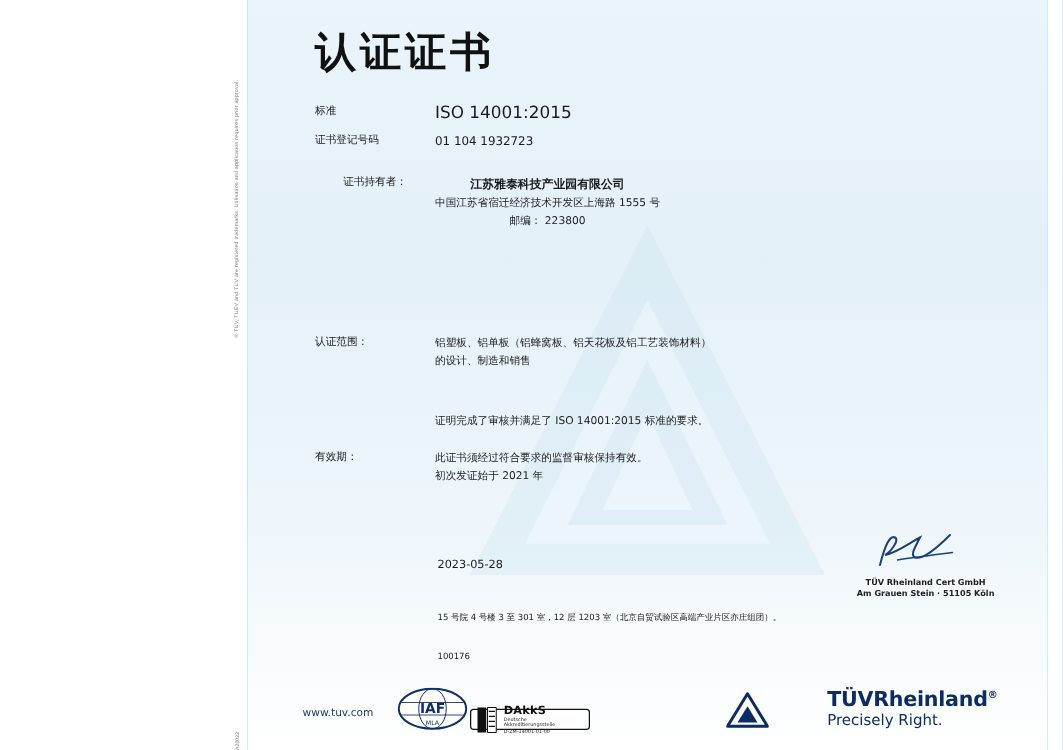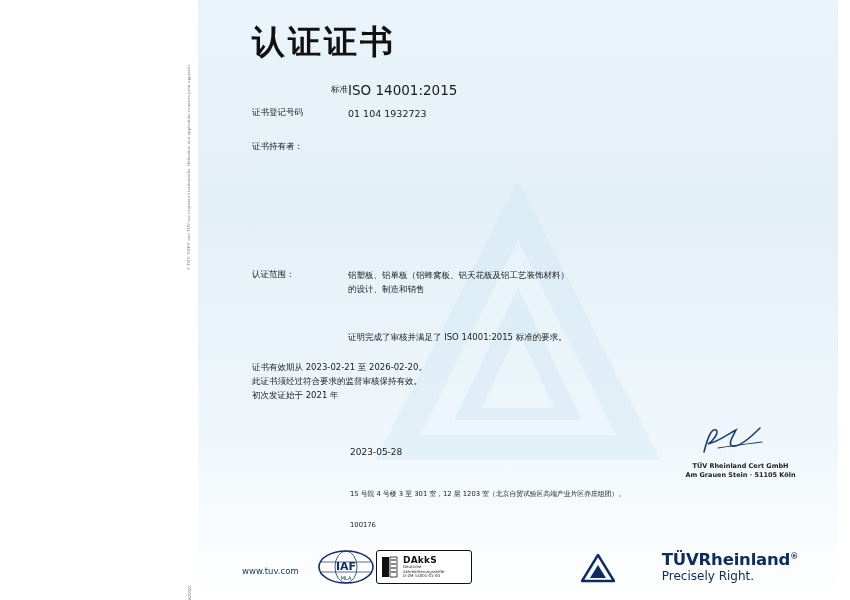--- a/index.html
+++ b/index.html
@@ -112,23 +112,23 @@
     font-size: 13.5px;
     line-height: 1.1;
   }
   .val.mid {
     font-size: 9.5px;
   }
   .val.holder {
     font-weight: bold;
     font-size: 9.5px;
   }
-  .r-standard { top: 83px; text-align: right; }
+  .r-standard { top: 83px; }
   .r-regno    { top: 106px; }
-  .r-holder   { top: 140px; }
+  .r-holder   { top: 140px; text-align: center; }
   .r-scope    { top: 268px; }
   .r-statement{ top: 330px; }
   .r-validity { top: 360px; }
 
   .date-line {
     position: absolute;
     left: 152px;
     top: 447px;
     font-size: 9px;
     color: #1a1a1a;
@@ -193,21 +193,21 @@
     left: 120px;
     bottom: 2px;
     width: 56px;
     height: 34px;
   }
   .dakks {
     position: absolute;
     left: 178px;
     bottom: 2px;
     width: 96px;
-    height: 34px;
+    height: 17px;
     border: 1.2px solid #111;
     border-radius: 3px;
     display: flex;
     align-items: center;
     padding-left: 4px;
     box-sizing: border-box;
     background: #ffffff;
   }
   .dakks-mark {
     width: 18px;
@@ -280,38 +280,43 @@
         <div class="val bold">ISO 14001:2015</div>
       </div>
 
       <div class="row r-regno">
         <div class="lbl">证书登记号码</div>
         <div class="val mid">01 104 1932723</div>
       </div>
 
       <div class="row r-holder">
         <div class="lbl">证书持有者：</div>
+        <div>
+          <div class="val holder">江苏雅泰科技产业园有限公司</div>
+          <div class="val">中国江苏省宿迁经济技术开发区上海路 1555 号</div>
+          <div class="val">邮编： 223800</div>
+        </div>
       </div>
 
       <div class="row r-scope">
         <div class="lbl">认证范围：</div>
         <div>
           <div class="val">铝塑板、铝单板（铝蜂窝板、铝天花板及铝工艺装饰材料）</div>
           <div class="val">的设计、制造和销售</div>
         </div>
       </div>
 
       <div class="row r-statement">
         <div class="lbl"></div>
         <div class="val">证明完成了审核并满足了 ISO 14001:2015 标准的要求。</div>
       </div>
 
       <div class="row r-validity">
+        <div class="lbl">有效期：</div>
         <div>
-          <div class="val">证书有效期从 2023-02-21 至 2026-02-20。</div>
           <div class="val">此证书须经过符合要求的监督审核保持有效。</div>
           <div class="val">初次发证始于 2021 年</div>
         </div>
       </div>
 
       <div class="date-line">2023-05-28</div>
 
       <div class="signature">
         <svg viewBox="0 0 70 32" width="70" height="32" aria-hidden="true">
           <path d="M6 28 C10 12, 14 4, 18 6 C22 8, 14 18, 10 20 C20 18, 30 10, 38 6 C34 14, 30 20, 34 22 C40 24, 52 14, 62 4" fill="none" stroke="#1b3f7a" stroke-width="1.6" stroke-linecap="round"></path>

